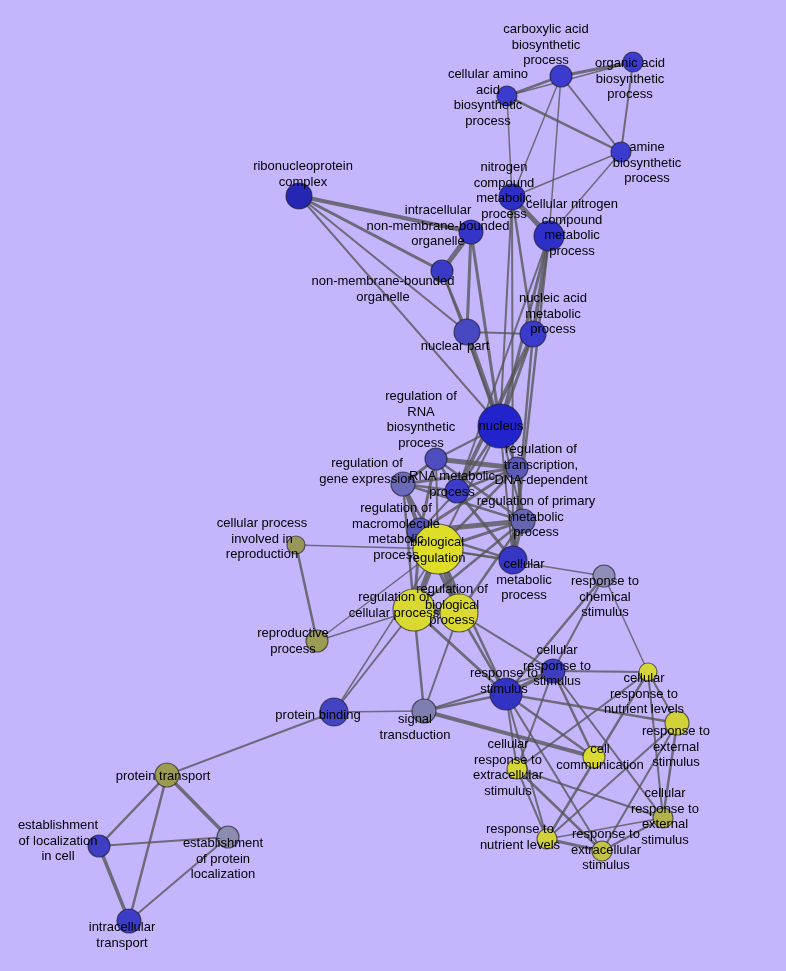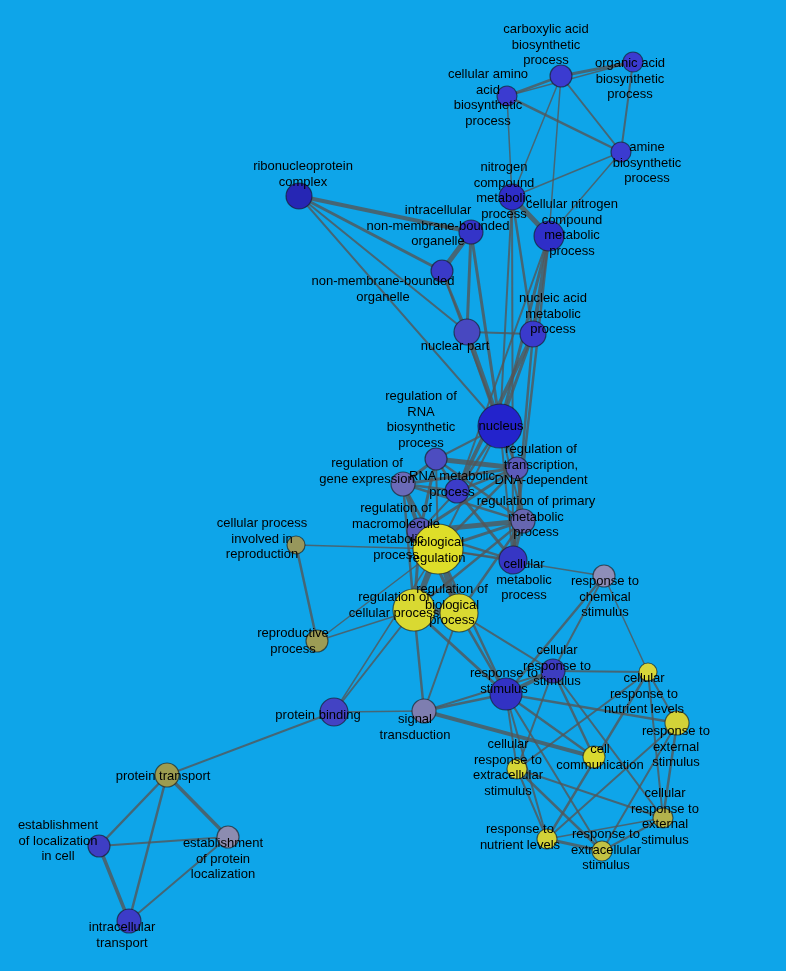--- a/index.html
+++ b/index.html
@@ -1,16 +1,16 @@
 <!DOCTYPE html>
 <html><head>
 <meta charset="utf-8">
 <style>
   html,body{margin:0;padding:0;background:#ffffff;}
-  #stage{position:relative;width:786px;height:971px;background:#0ea5e9;overflow:hidden;}
+  #stage{position:relative;width:786px;height:971px;background:#c4b5fd;overflow:hidden;}
   .edge{stroke:#555555;stroke-opacity:0.78;stroke-linecap:round;}
   .node{stroke:rgba(20,20,20,0.6);stroke-width:1.2;}
   .node-label{font:13px "Liberation Sans", sans-serif;fill:#000000;text-anchor:middle;}
 </style>
 </head>
 <body>
 
 <div id="stage">
   <svg id="graph-svg" width="786" height="971" viewBox="0 0 786 971" xmlns="http://www.w3.org/2000/svg">
     <g id="edge-layer">

